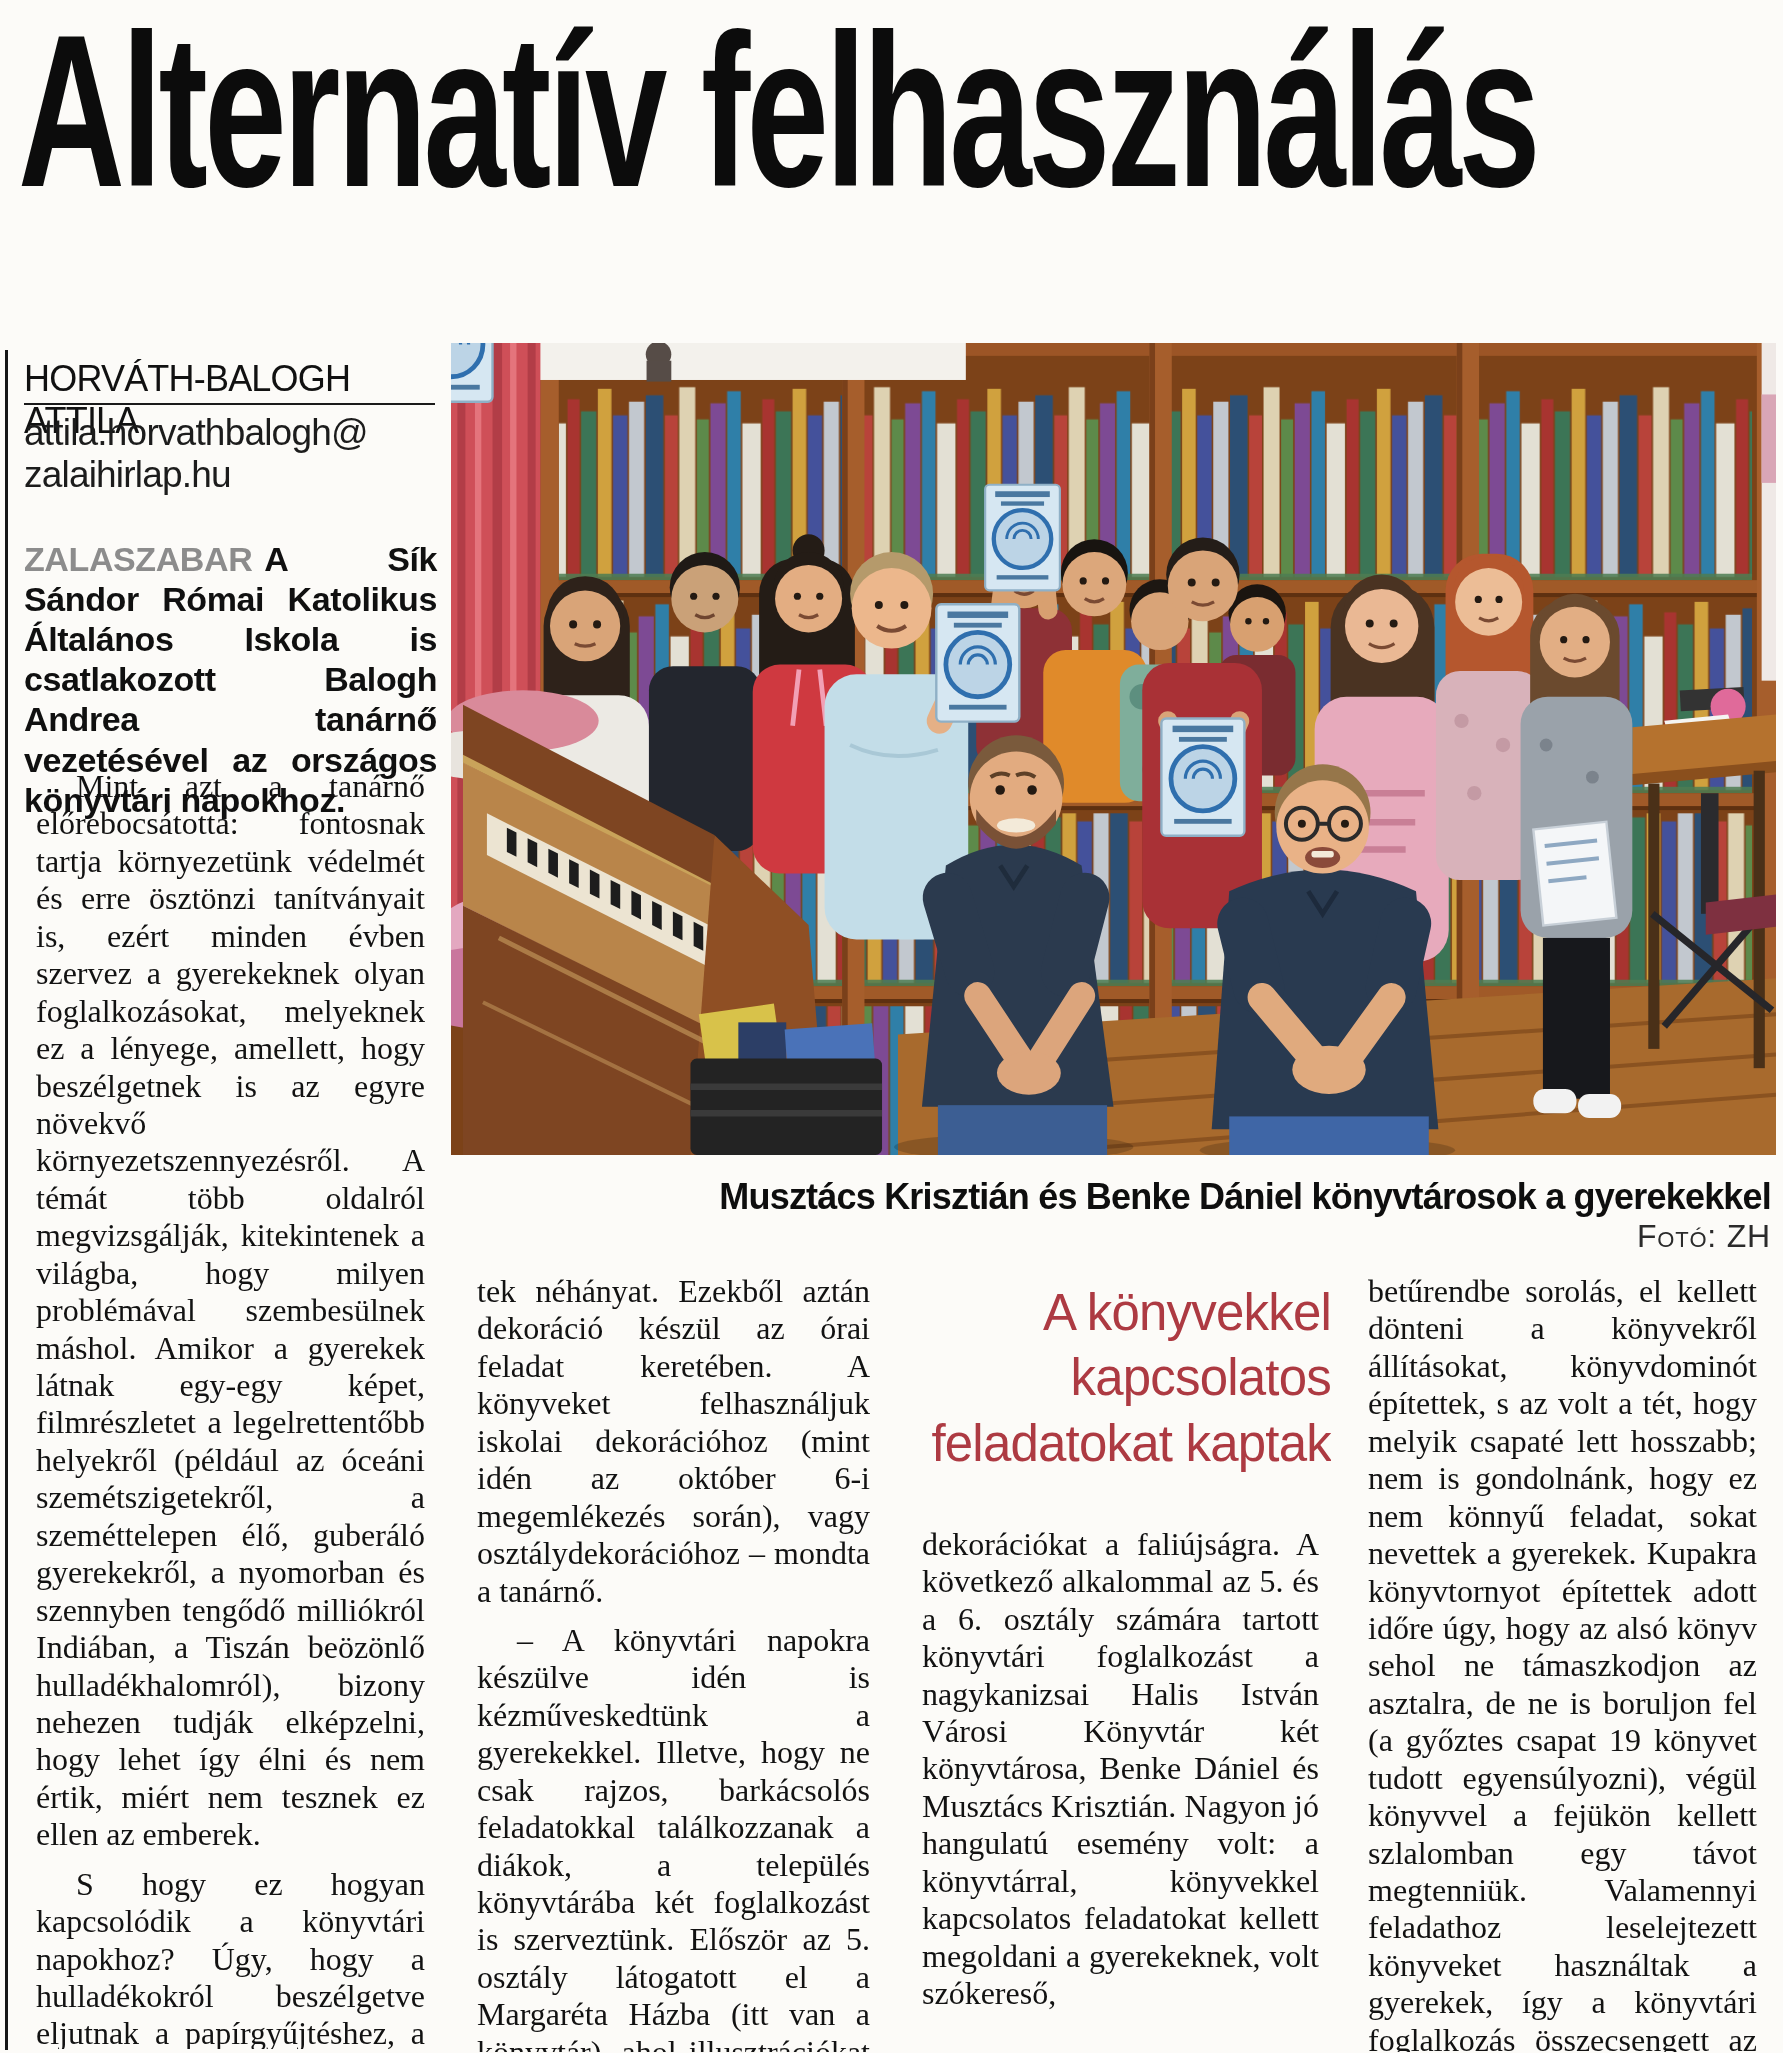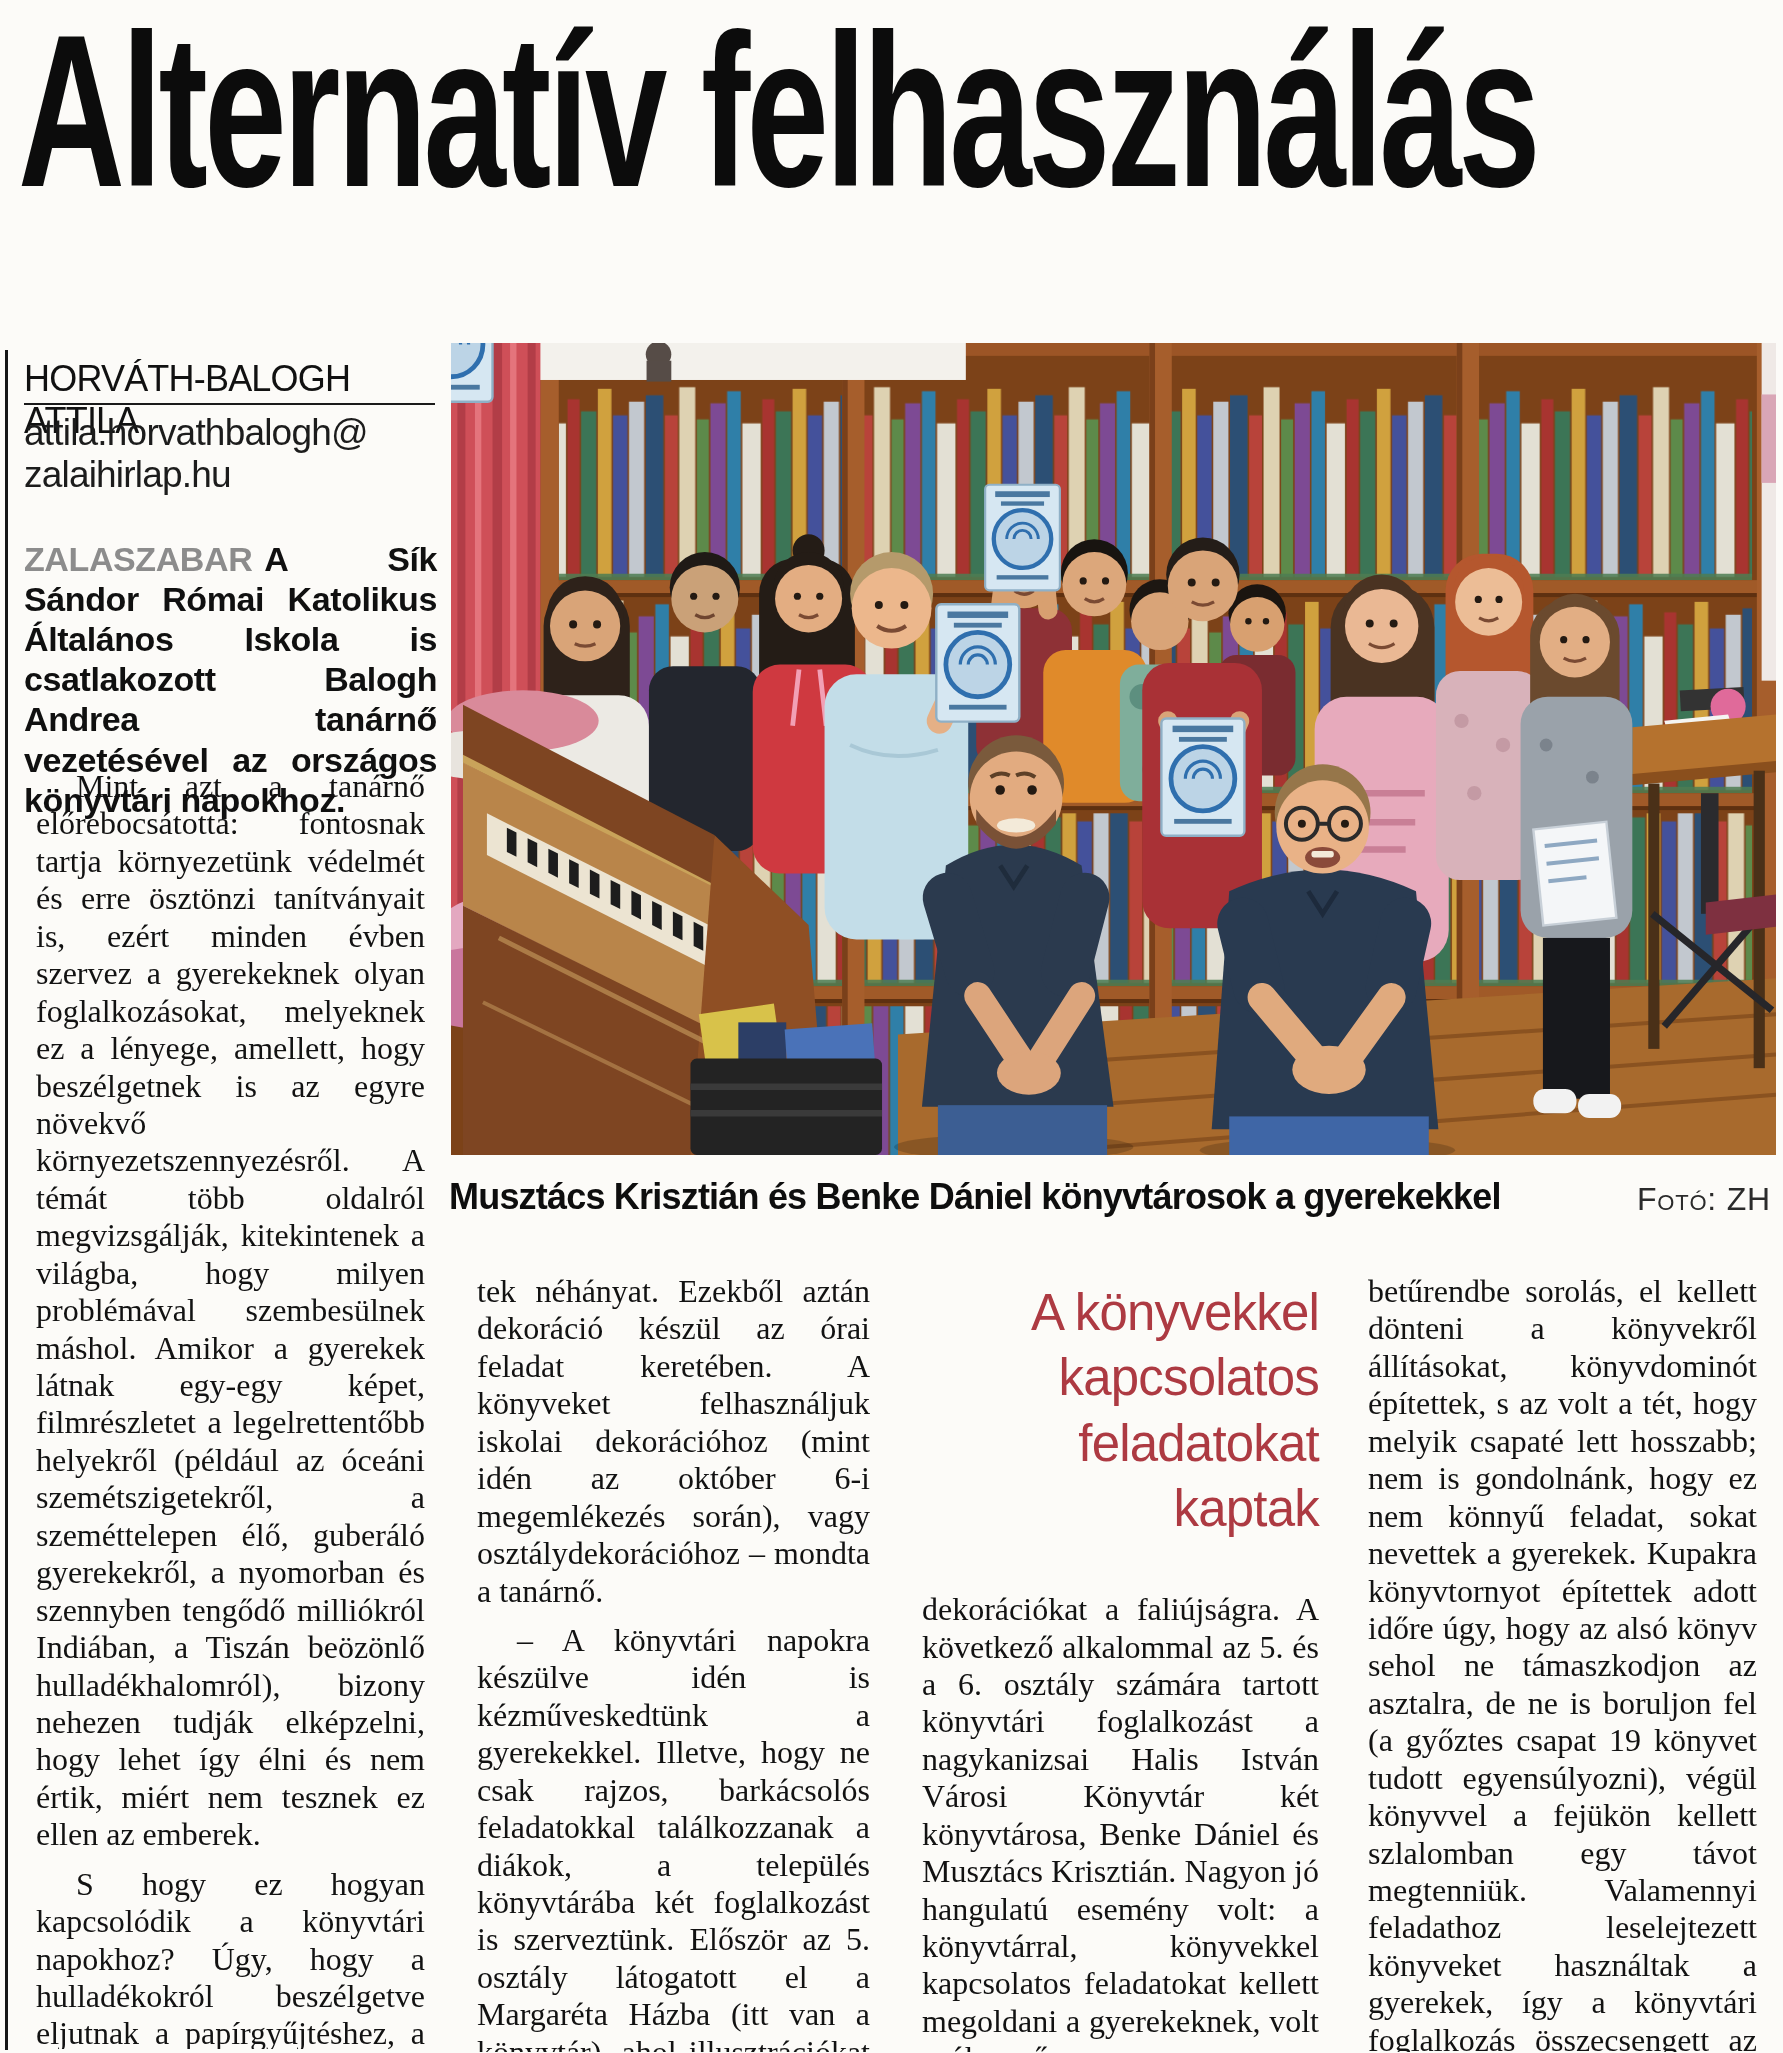--- a/index.html
+++ b/index.html
@@ -43,29 +43,29 @@
   .col{font-size:32px;line-height:1.17;text-align:justify;color:#121212;
     overflow:hidden;hyphens:auto;-webkit-hyphens:auto;}
   .col p{margin:12px;}
   .col p.ind{text-indent:40px;}
   #col1{left:24px;top:756px;width:413px;height:1293px;}
   #col2{left:465px;top:1261px;width:417px;height:791px;}
   #col3{left:910px;top:1261px;width:421px;height:791px;}
   #col4{left:1356px;top:1261px;width:413px;height:791px;}
   
   #pull-quote{
-    margin:19px 12px 50px;text-align:right;
+    margin:19px 0 50px;text-align:right;
     font-family:"Liberation Sans",sans-serif;font-weight:400;
     font-size:51px;line-height:1.28;letter-spacing:-0.8px;color:#ad3a42;
     text-indent:0;hyphens:manual;}
   
   #photo{left:451px;top:343px;width:1325px;height:812px;background:#8a4a1f;overflow:hidden;}
   #photo svg{display:block;}
   #caption-bar{left:449px;top:1176px;width:1322px;display:flex;
-    justify-content:space-between;align-items:flex-end;}
+    justify-content:space-between;align-items:flex-end;flex-direction:column;}
   #photo-caption{font-family:"Liberation Sans",sans-serif;font-weight:700;
     font-size:36px;letter-spacing:-0.8px;color:#0e0e0e;}
   #photo-credit{font-family:"Liberation Sans",sans-serif;font-weight:400;
     font-variant:small-caps;font-size:32px;color:#2b2b2b;letter-spacing:0.8px;}
 </style>
 </head>
 <body>
 
 <div id="page">
 

